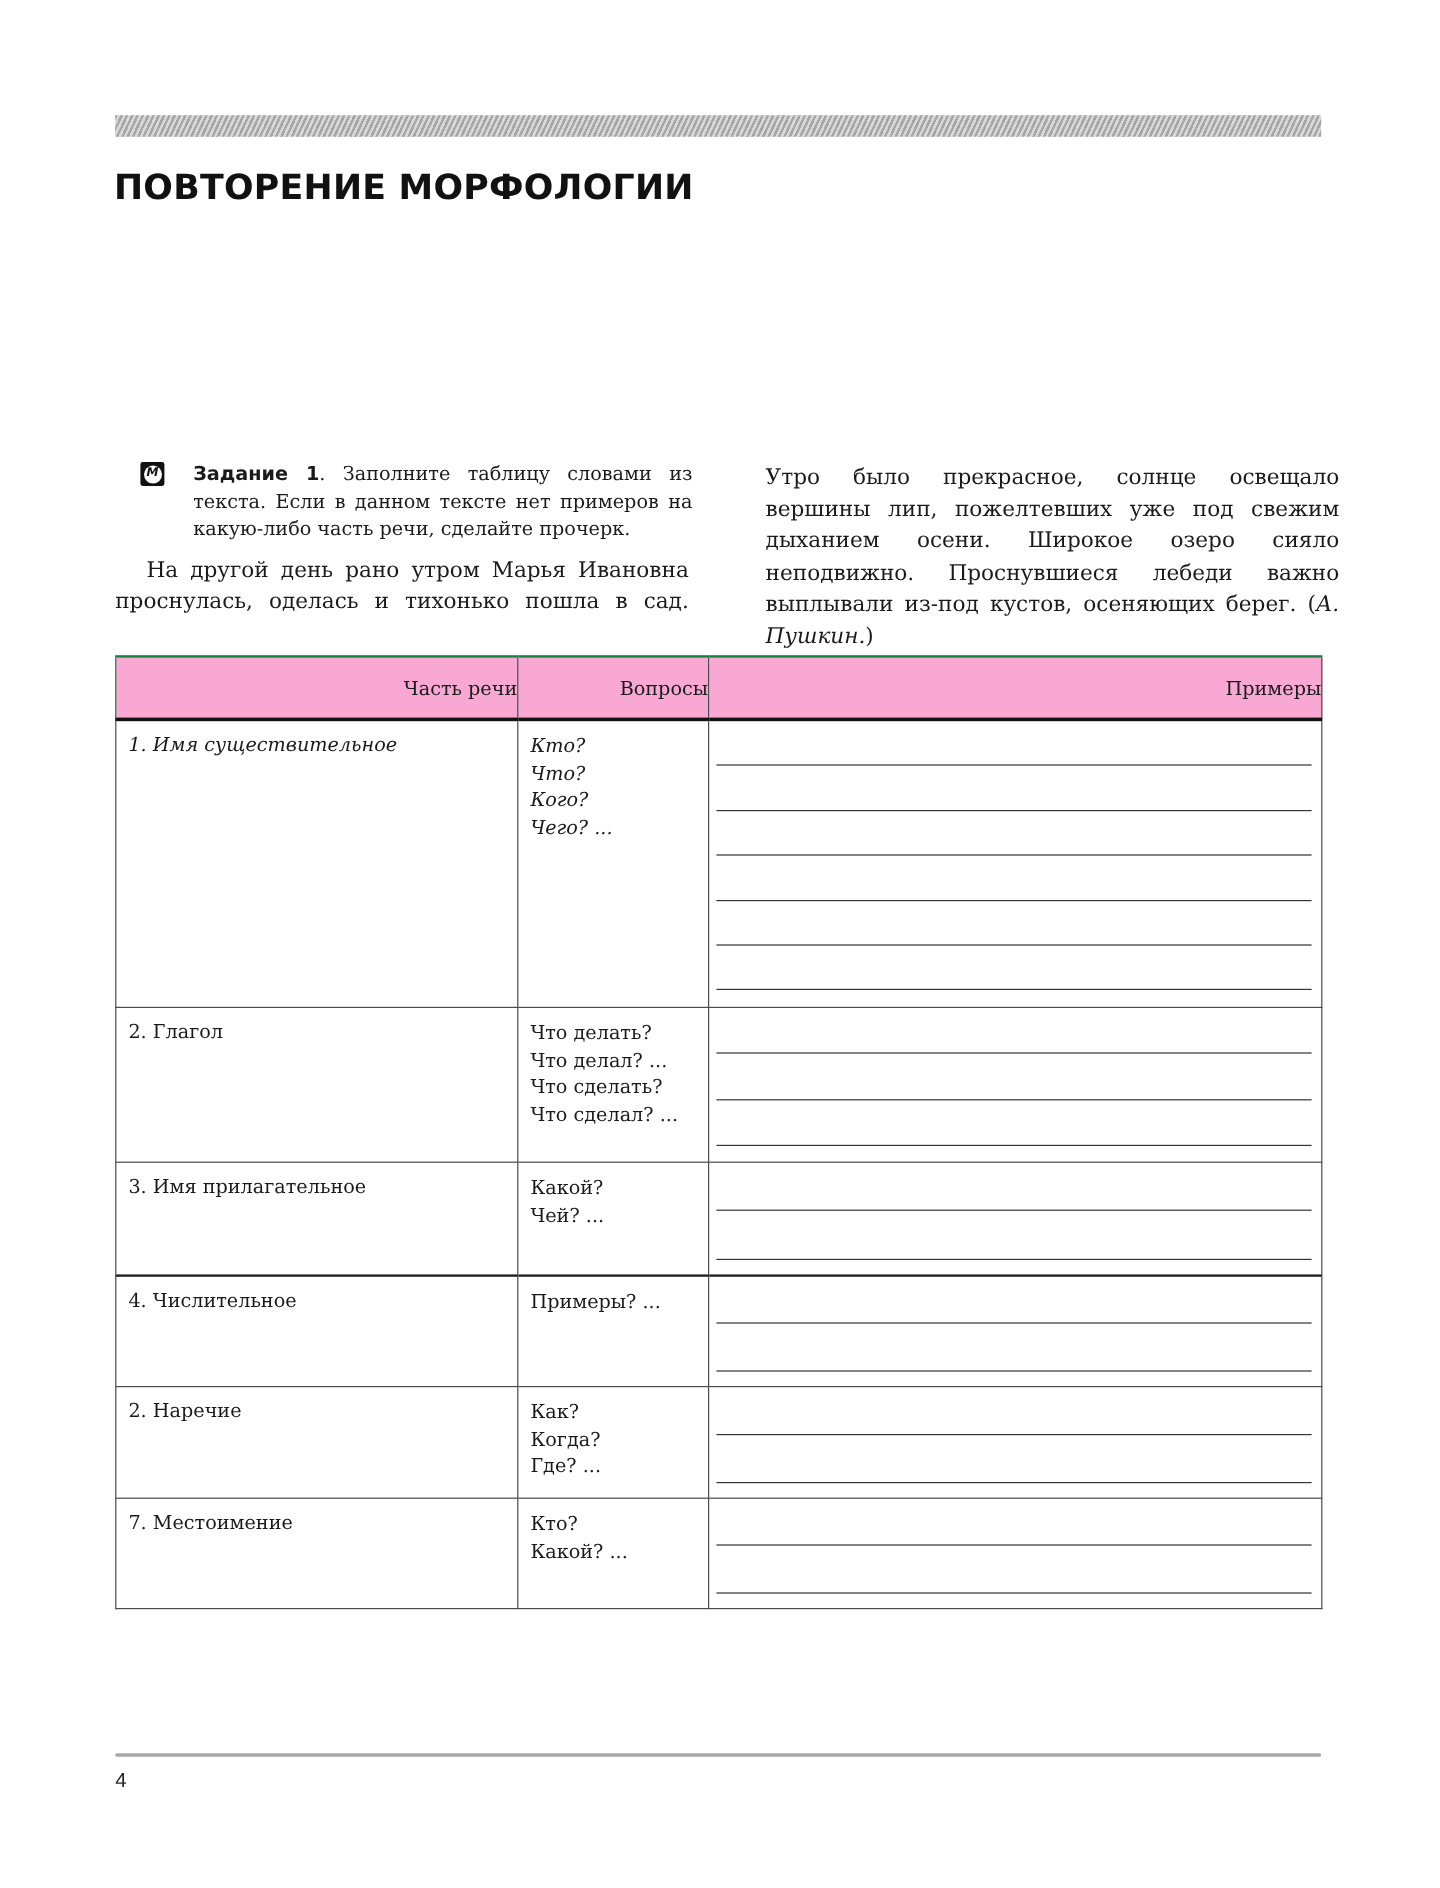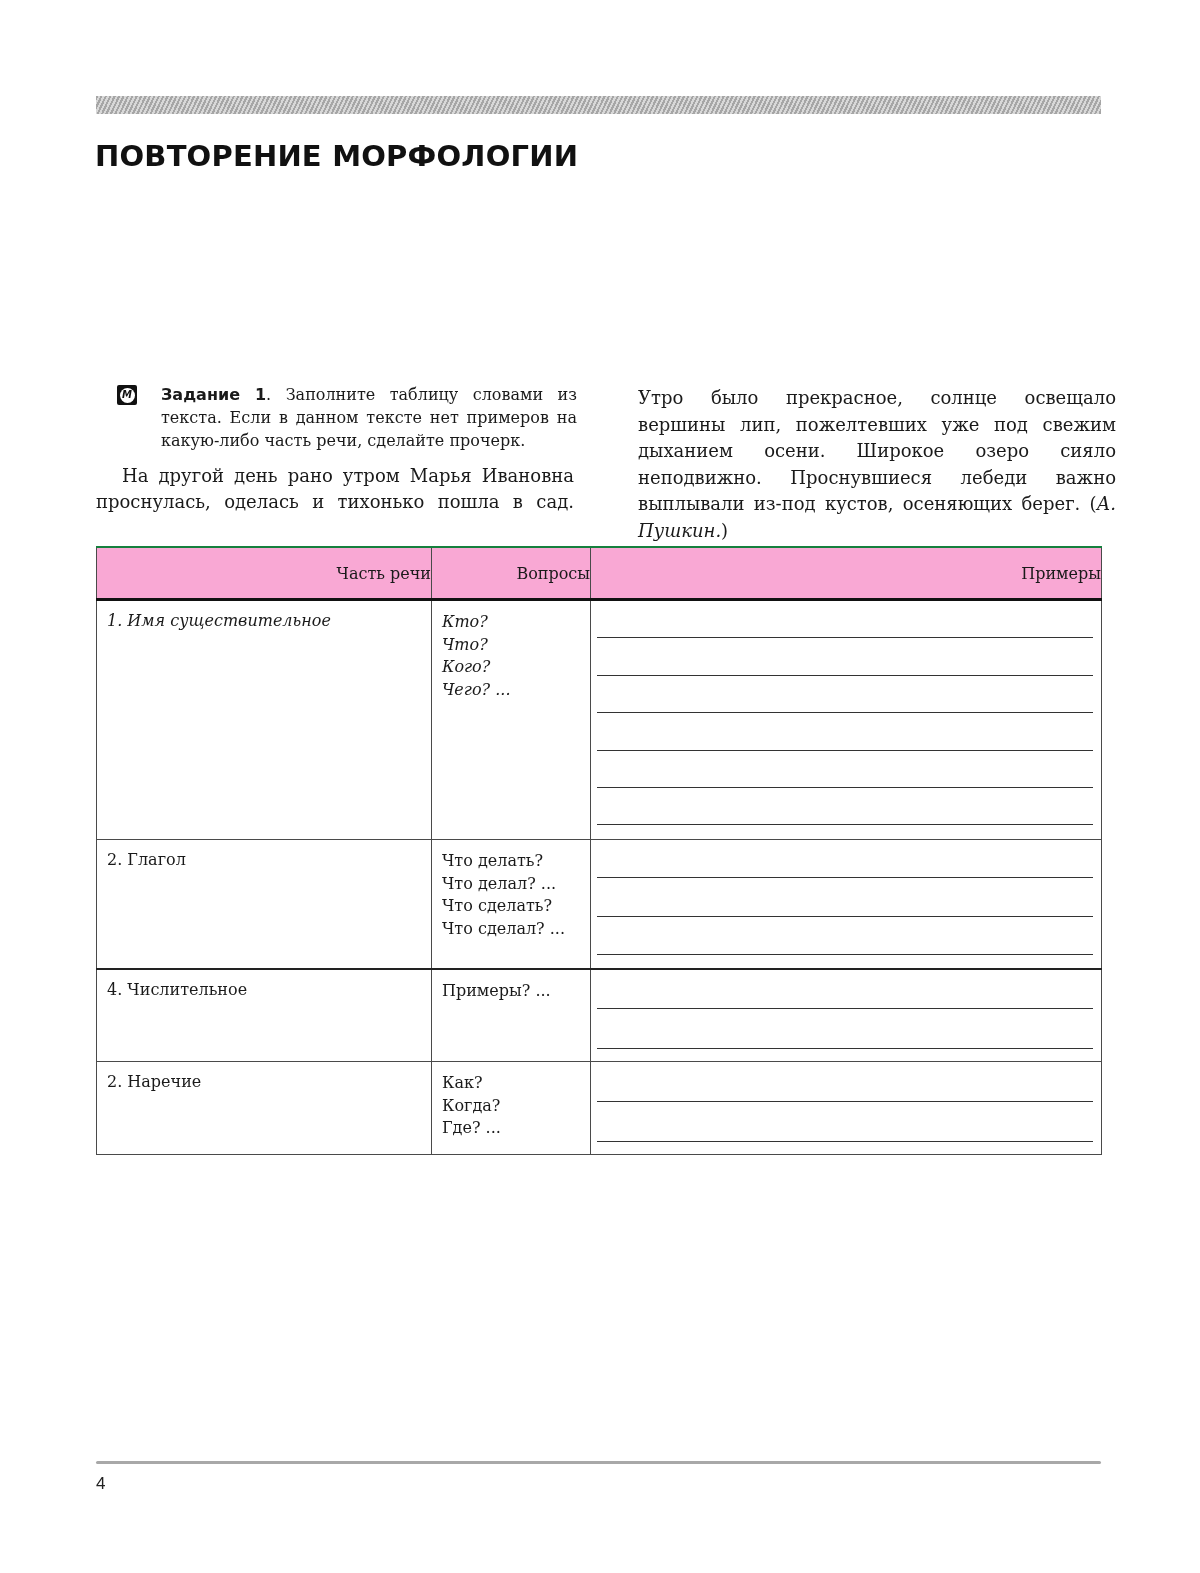--- a/index.html
+++ b/index.html
@@ -92,20 +92,31 @@
           <div>Что делал? ...</div>
           <div>Что сделать?</div>
           <div>Что сделал? ...</div>
         </td>
         <td class="examples">
           <div class="line" style="height: 37.4px;"></div>
           <div class="line" style="height: 37.4px;"></div>
           <div class="line" style="height: 37.4px;"></div>
         </td>
       </tr>
+      <tr style="height: 94px;">
+        <td class="part">3. Имя прилагательное</td>
+        <td class="questions">
+          <div>Какой?</div>
+          <div>Чей? ...</div>
+        </td>
+        <td class="examples">
+          <div class="line" style="height: 39.4px;"></div>
+          <div class="line" style="height: 39.4px;"></div>
+        </td>
+      </tr>
       <tr class="thick-top" style="height: 93px;">
         <td class="part">4. Числительное</td>
         <td class="questions">
           <div>Примеры? ...</div>
         </td>
         <td class="examples">
           <div class="line" style="height: 38.9px;"></div>
           <div class="line" style="height: 38.9px;"></div>
         </td>
       </tr>
@@ -114,17 +125,28 @@
         <td class="questions">
           <div>Как?</div>
           <div>Когда?</div>
           <div>Где? ...</div>
         </td>
         <td class="examples">
           <div class="line" style="height: 38.9px;"></div>
           <div class="line" style="height: 38.9px;"></div>
         </td>
       </tr>
+      <tr style="height: 92px;">
+        <td class="part">7. Местоимение</td>
+        <td class="questions">
+          <div>Кто?</div>
+          <div>Какой? ...</div>
+        </td>
+        <td class="examples">
+          <div class="line" style="height: 38.4px;"></div>
+          <div class="line" style="height: 38.4px;"></div>
+        </td>
+      </tr>
     </tbody>
 </table>
 
 <div class="bottom-rule"></div>
 <div class="page-number">4</div>
 
 </body></html>

